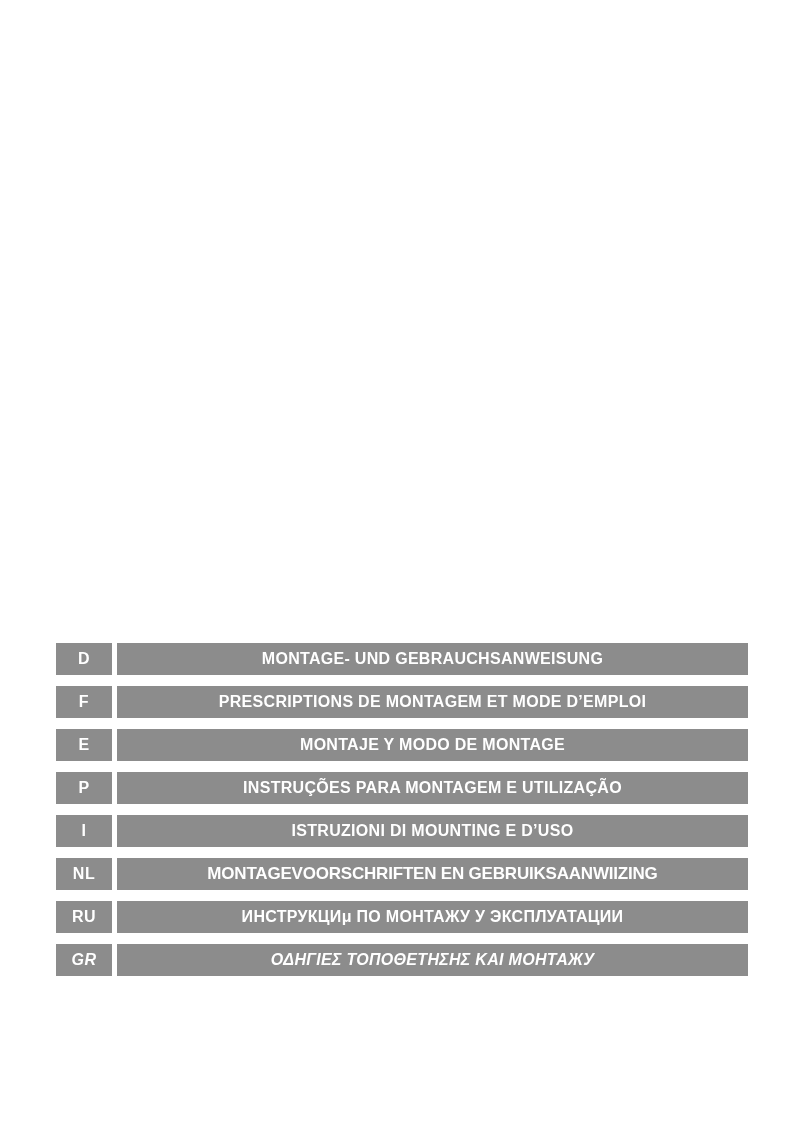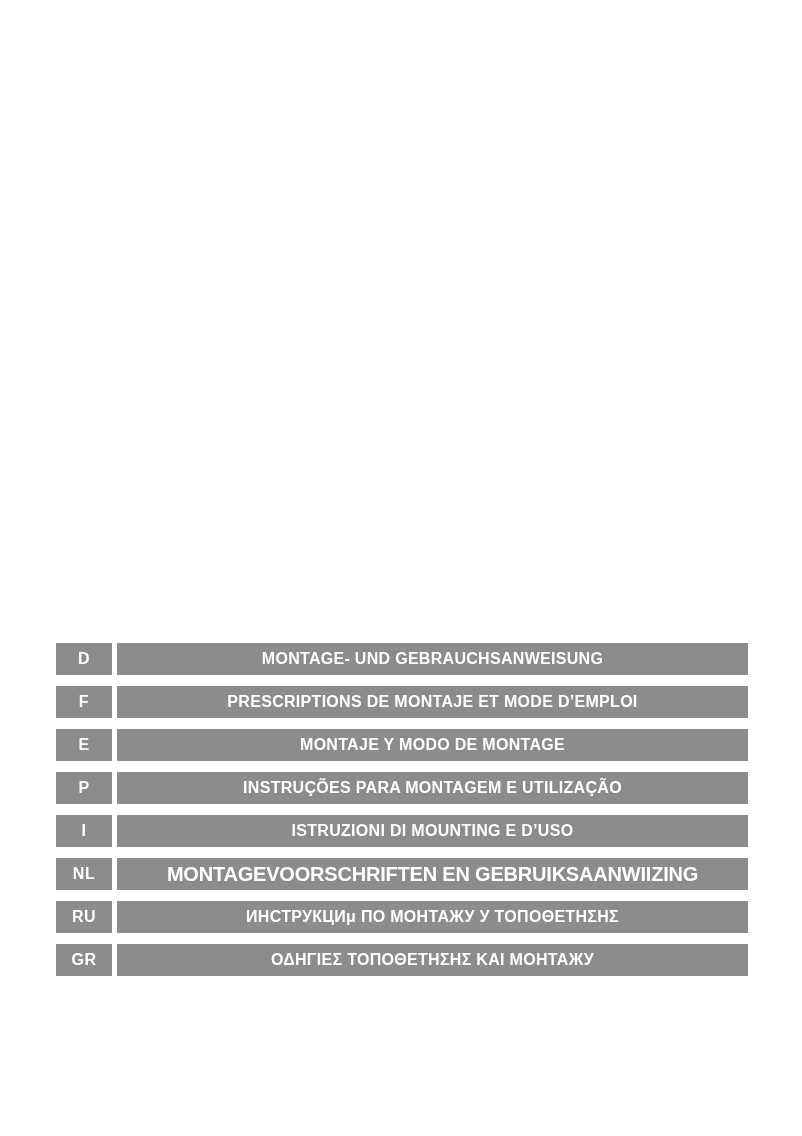--- a/index.html
+++ b/index.html
@@ -29,20 +29,21 @@
     width: 692px;
   }
   .lang-row {
     display: flex;
     align-items: stretch;
     height: 32px;
     margin-bottom: 11px;
   }
   .lang-row:last-child {
     margin-bottom: 0;
+    font-style: italic;
   }
   .lang-code {
     width: 56px;
     flex: 0 0 56px;
     background: #8c8c8c;
     color: #ffffff;
     font-size: 16px;
     font-weight: bold;
     letter-spacing: 0.5px;
     display: flex;
@@ -64,41 +65,41 @@
     display: flex;
     align-items: center;
     justify-content: center;
     text-align: center;
     padding: 0 6px;
     box-sizing: border-box;
     white-space: nowrap;
   }
   .lang-title.tight {
     letter-spacing: -0.2px;
-    font-size: 20px;
+    font-size: 17px;
   }
 </style>
 </head>
 <body>
 
 <div id="page">
 
   <div id="lang-table">
 
     <div class="lang-row">
       <div class="lang-code">D</div>
       <div class="lang-gap"></div>
       <div class="lang-title">MONTAGE- UND GEBRAUCHSANWEISUNG</div>
     </div>
 
 
     <div class="lang-row">
       <div class="lang-code">F</div>
       <div class="lang-gap"></div>
-      <div class="lang-title">PRESCRIPTIONS DE MONTAJE ET MODE D’EMPLOI</div>
+      <div class="lang-title">PRESCRIPTIONS DE MONTAGEM ET MODE D’EMPLOI</div>
     </div>
 
     <div class="lang-row">
       <div class="lang-code">E</div>
       <div class="lang-gap"></div>
       <div class="lang-title">MONTAJE Y MODO DE MONTAGE</div>
     </div>
 
     <div class="lang-row">
       <div class="lang-code">P</div>
@@ -114,21 +115,21 @@
 
     <div class="lang-row">
       <div class="lang-code">NL</div>
       <div class="lang-gap"></div>
       <div class="lang-title tight">MONTAGEVOORSCHRIFTEN EN GEBRUIKSAANWIIZING</div>
     </div>
 
     <div class="lang-row">
       <div class="lang-code">RU</div>
       <div class="lang-gap"></div>
-      <div class="lang-title">ИНСТРУКЦИμ ПО МОНТАЖУ У ΤΟΠΟΘΕΤΗΣΗΣ</div>
+      <div class="lang-title">ИНСТРУКЦИμ ПО МОНТАЖУ У ЭКСПЛУАТАЦИИ</div>
     </div>
 
 
     <div class="lang-row">
       <div class="lang-code">GR</div>
       <div class="lang-gap"></div>
       <div class="lang-title">ΟΔΗΓΙΕΣ ΤΟΠΟΘΕΤΗΣΗΣ ΚΑΙ МОНТАЖУ</div>
     </div>
 
   </div>

